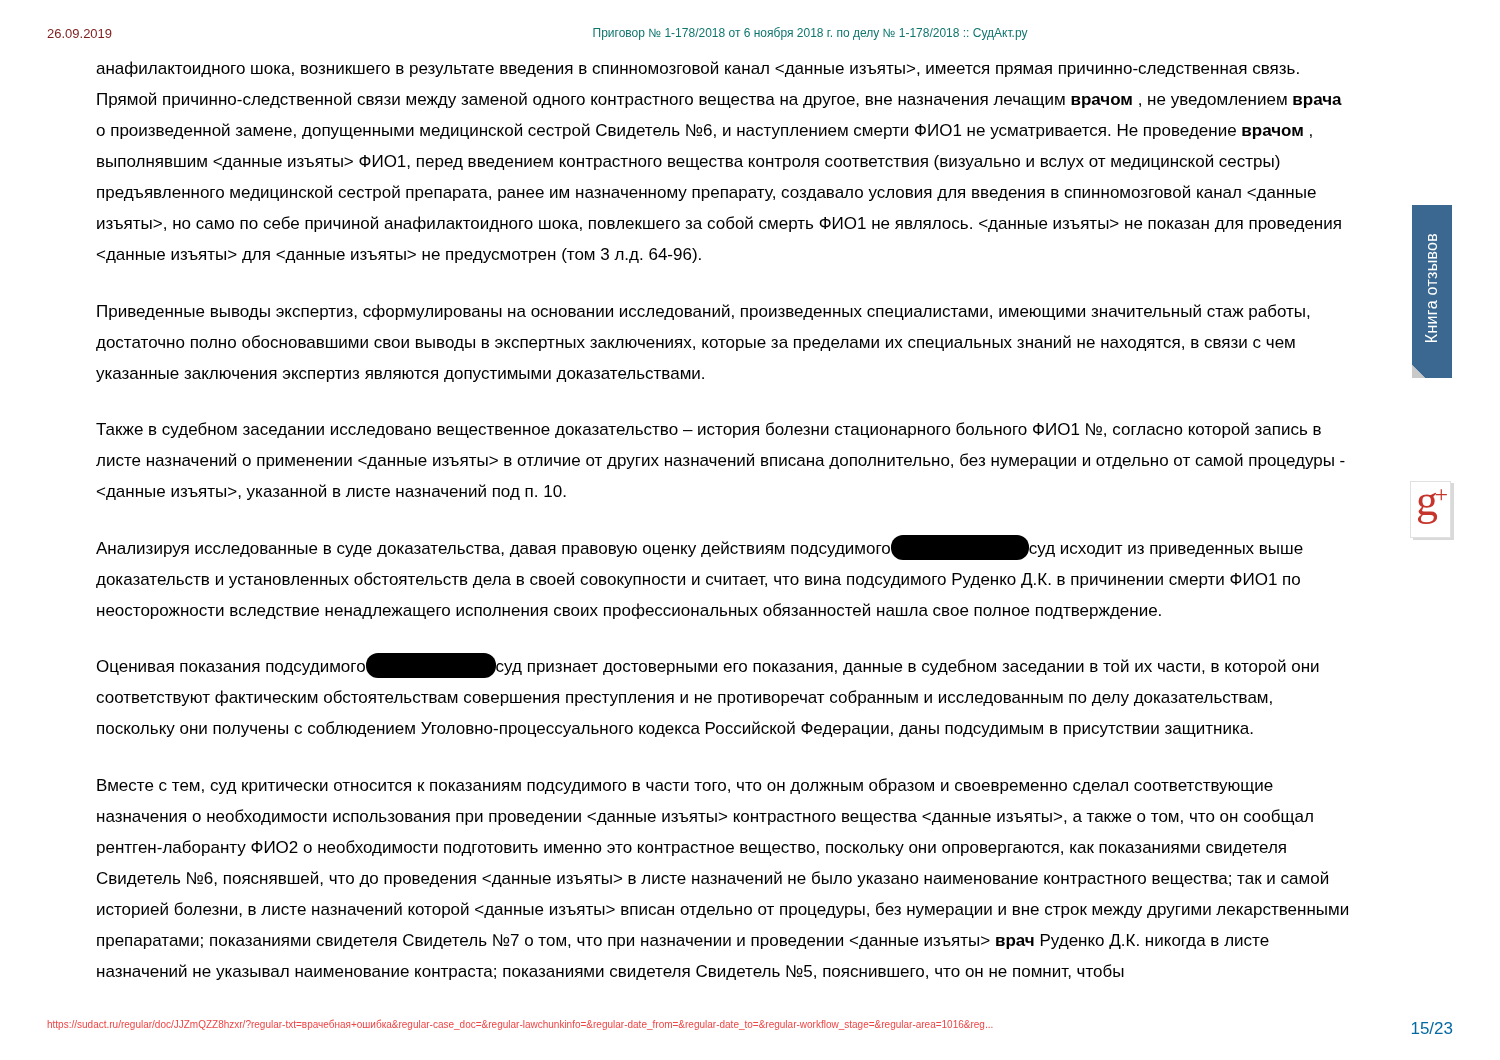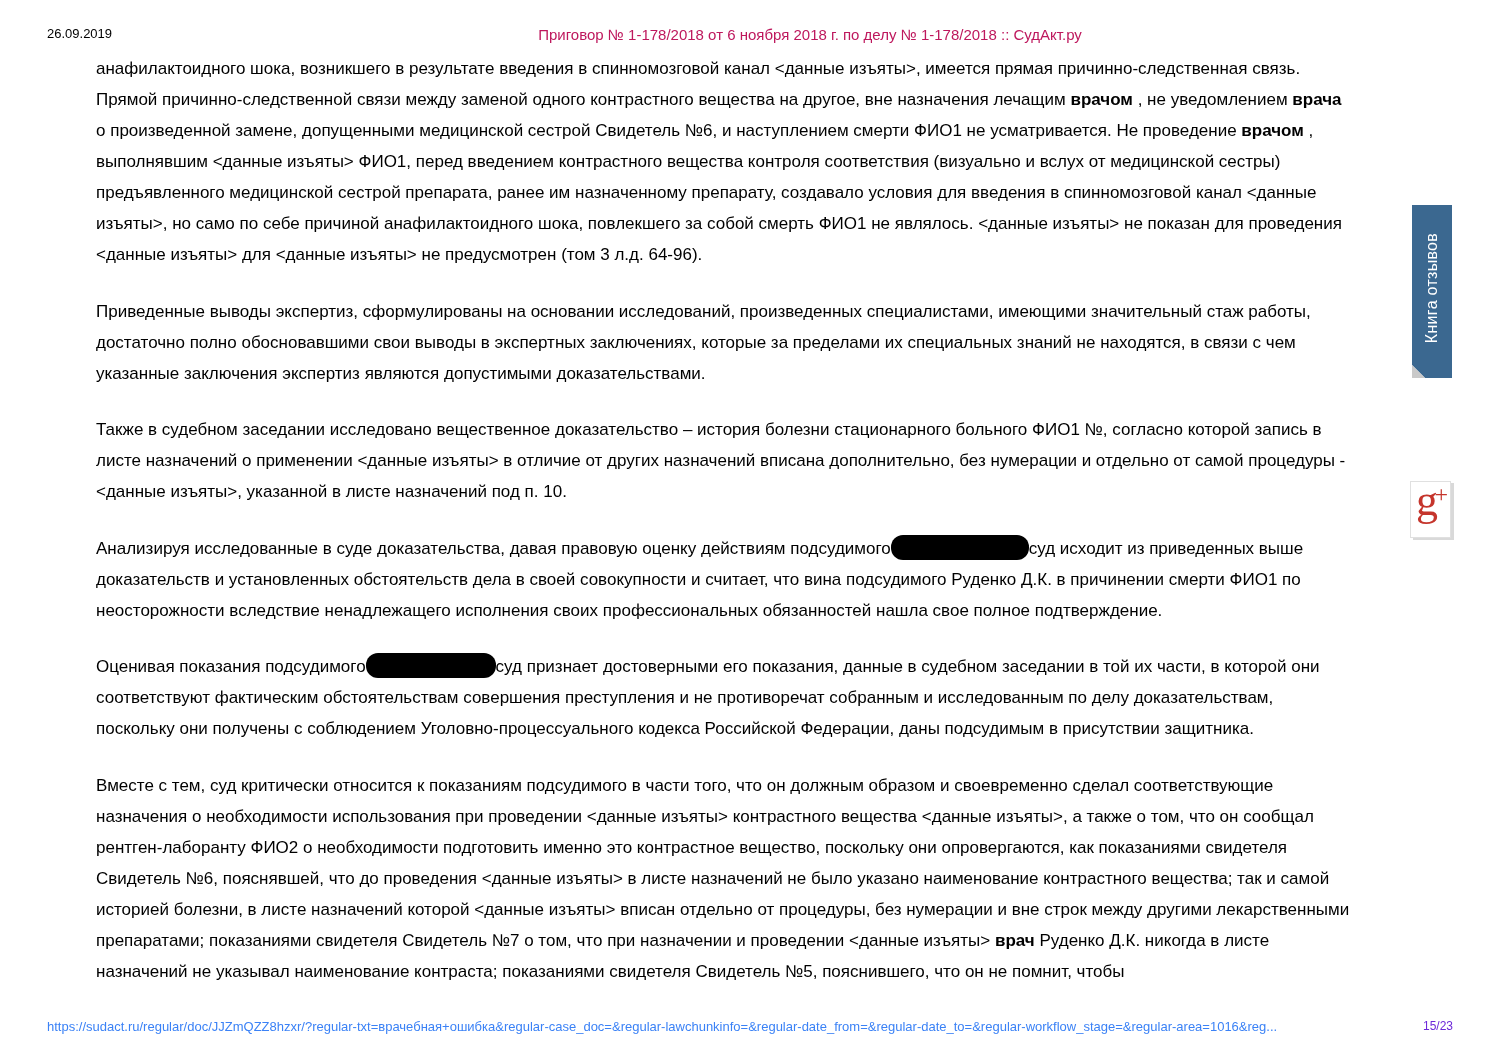--- a/index.html
+++ b/index.html
@@ -8,26 +8,26 @@
     background: #ffffff;
     position: relative;
     overflow: hidden;
     font-family: "Liberation Sans", sans-serif;
     color: #000;
   }
 
   
   .print-date {
     position: absolute; left: 47px; top: 26px;
-    font-size: 13px; color: #000000; white-space: nowrap;
+    font-size: 13px; color: #7f1d1d; white-space: nowrap;
   }
   .print-title {
     position: absolute; left: 810px; top: 26px;
     transform: translateX(-50%);
-    font-size: 15px; color: #be185d; white-space: nowrap;
+    font-size: 12px; color: #0f766e; white-space: nowrap;
   }
 
   
   .doc-body {
     position: absolute; left: 96px; top: 53px;
     width: 1255px;
     font-size: 17px; line-height: 31px;
     text-align: left;
   }
   .doc-body p { margin: 0 0 25.6px 0; }
@@ -83,26 +83,26 @@
   }
   .gplus .plus-glyph {
     position: absolute; right: 2px; top: 0px;
     font-size: 24px; line-height: 1;
   }
 
   
   .footer-url {
     position: absolute; left: 47px; top: 1019px;
     width: 1350px;
-    font-size: 13px; color: #3b82f6;
+    font-size: 10px; color: #ef4444;
     white-space: nowrap; overflow: hidden;
   }
   .footer-page {
     position: absolute; right: 47px; top: 1019px;
-    font-size: 12px; color: #6d28d9; white-space: nowrap;
+    font-size: 17px; color: #0369a1; white-space: nowrap;
   }
 </style>
 </head>
 <body>
 
 <div class="print-date">26.09.2019</div>
 <div class="print-title">Приговор № 1-178/2018 от 6 ноября 2018 г. по делу № 1-178/2018 :: СудАкт.ру</div>
 
 <div class="doc-body">
     <p><span>анафилактоидного шока, возникшего в результате введения в спинномозговой канал &lt;данные изъяты&gt;, имеется прямая причинно-следственная связь. Прямой причинно-следственной связи между заменой одного контрастного вещества на другое, вне назначения лечащим </span><b>врачом</b><span> , не уведомлением </span><b>врача</b><span> о произведенной замене, допущенными медицинской сестрой Свидетель №6, и наступлением смерти ФИО1 не усматривается. Не проведение </span><b>врачом</b><span> , выполнявшим &lt;данные изъяты&gt; ФИО1, перед введением контрастного вещества контроля соответствия (визуально и вслух от медицинской сестры) предъявленного медицинской сестрой препарата, ранее им назначенному препарату, создавало условия для введения в спинномозговой канал &lt;данные изъяты&gt;, но само по себе причиной анафилактоидного шока, повлекшего за собой смерть ФИО1 не являлось. &lt;данные изъяты&gt; не показан для проведения &lt;данные изъяты&gt; для &lt;данные изъяты&gt; не предусмотрен (том 3 л.д. 64-96).</span></p>

